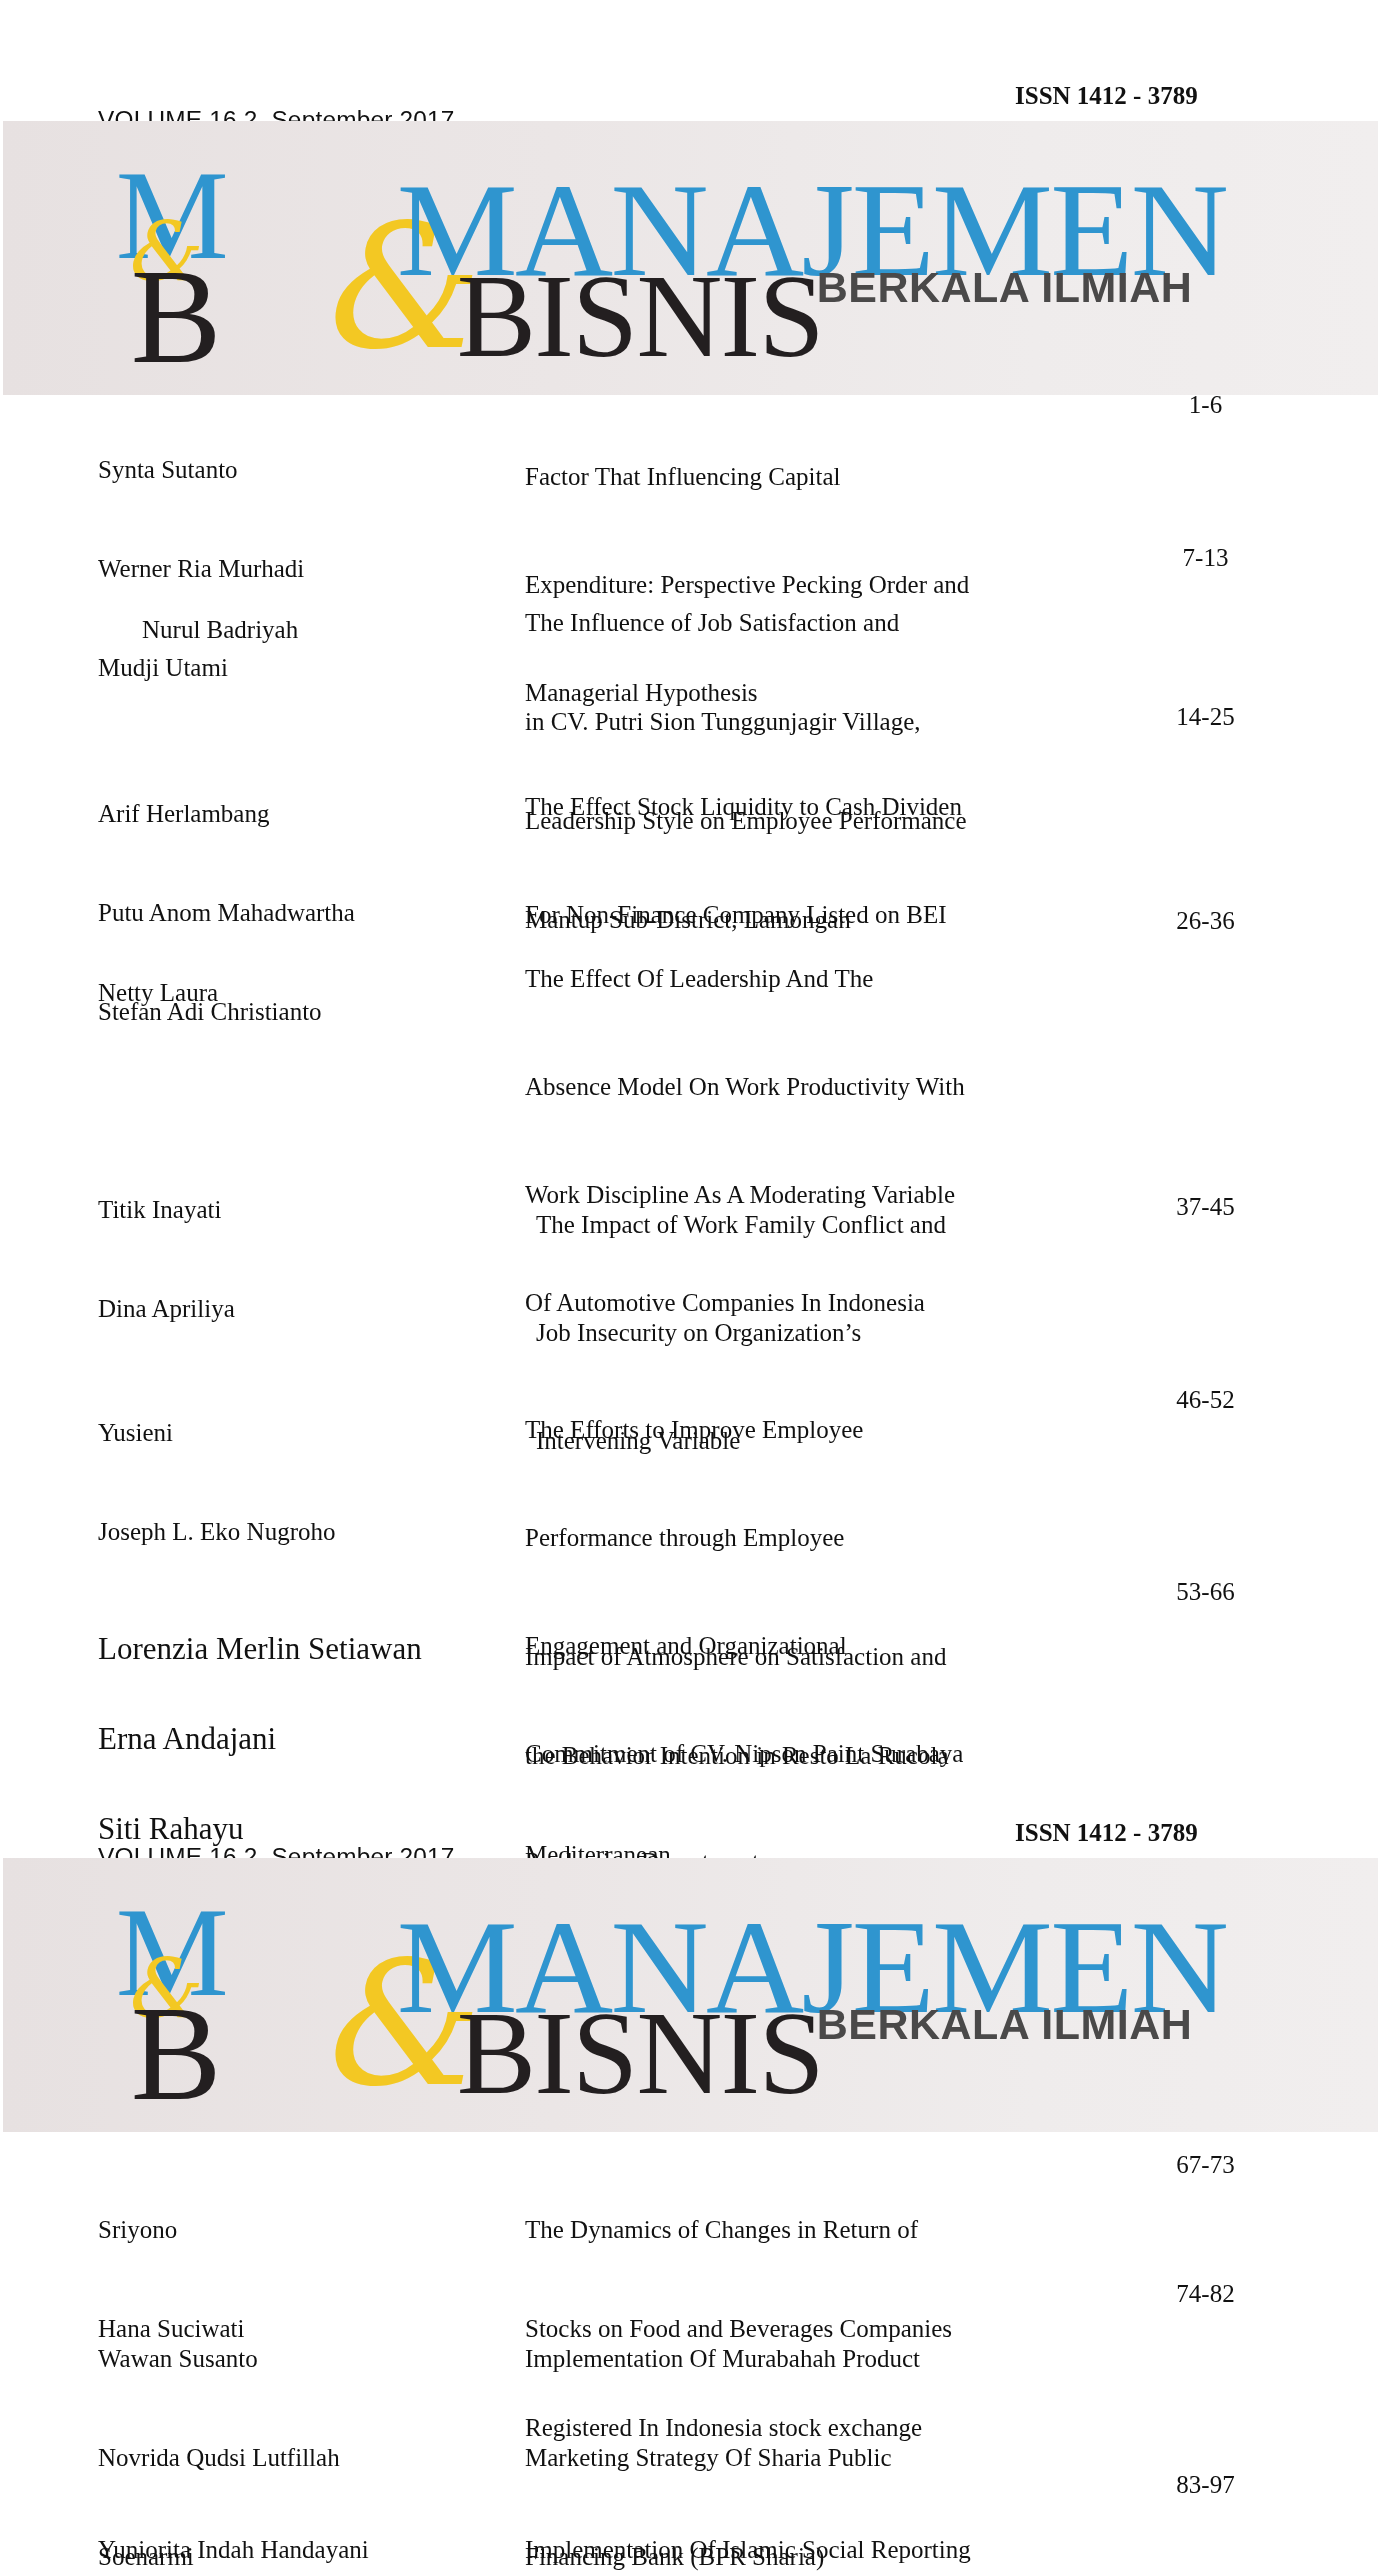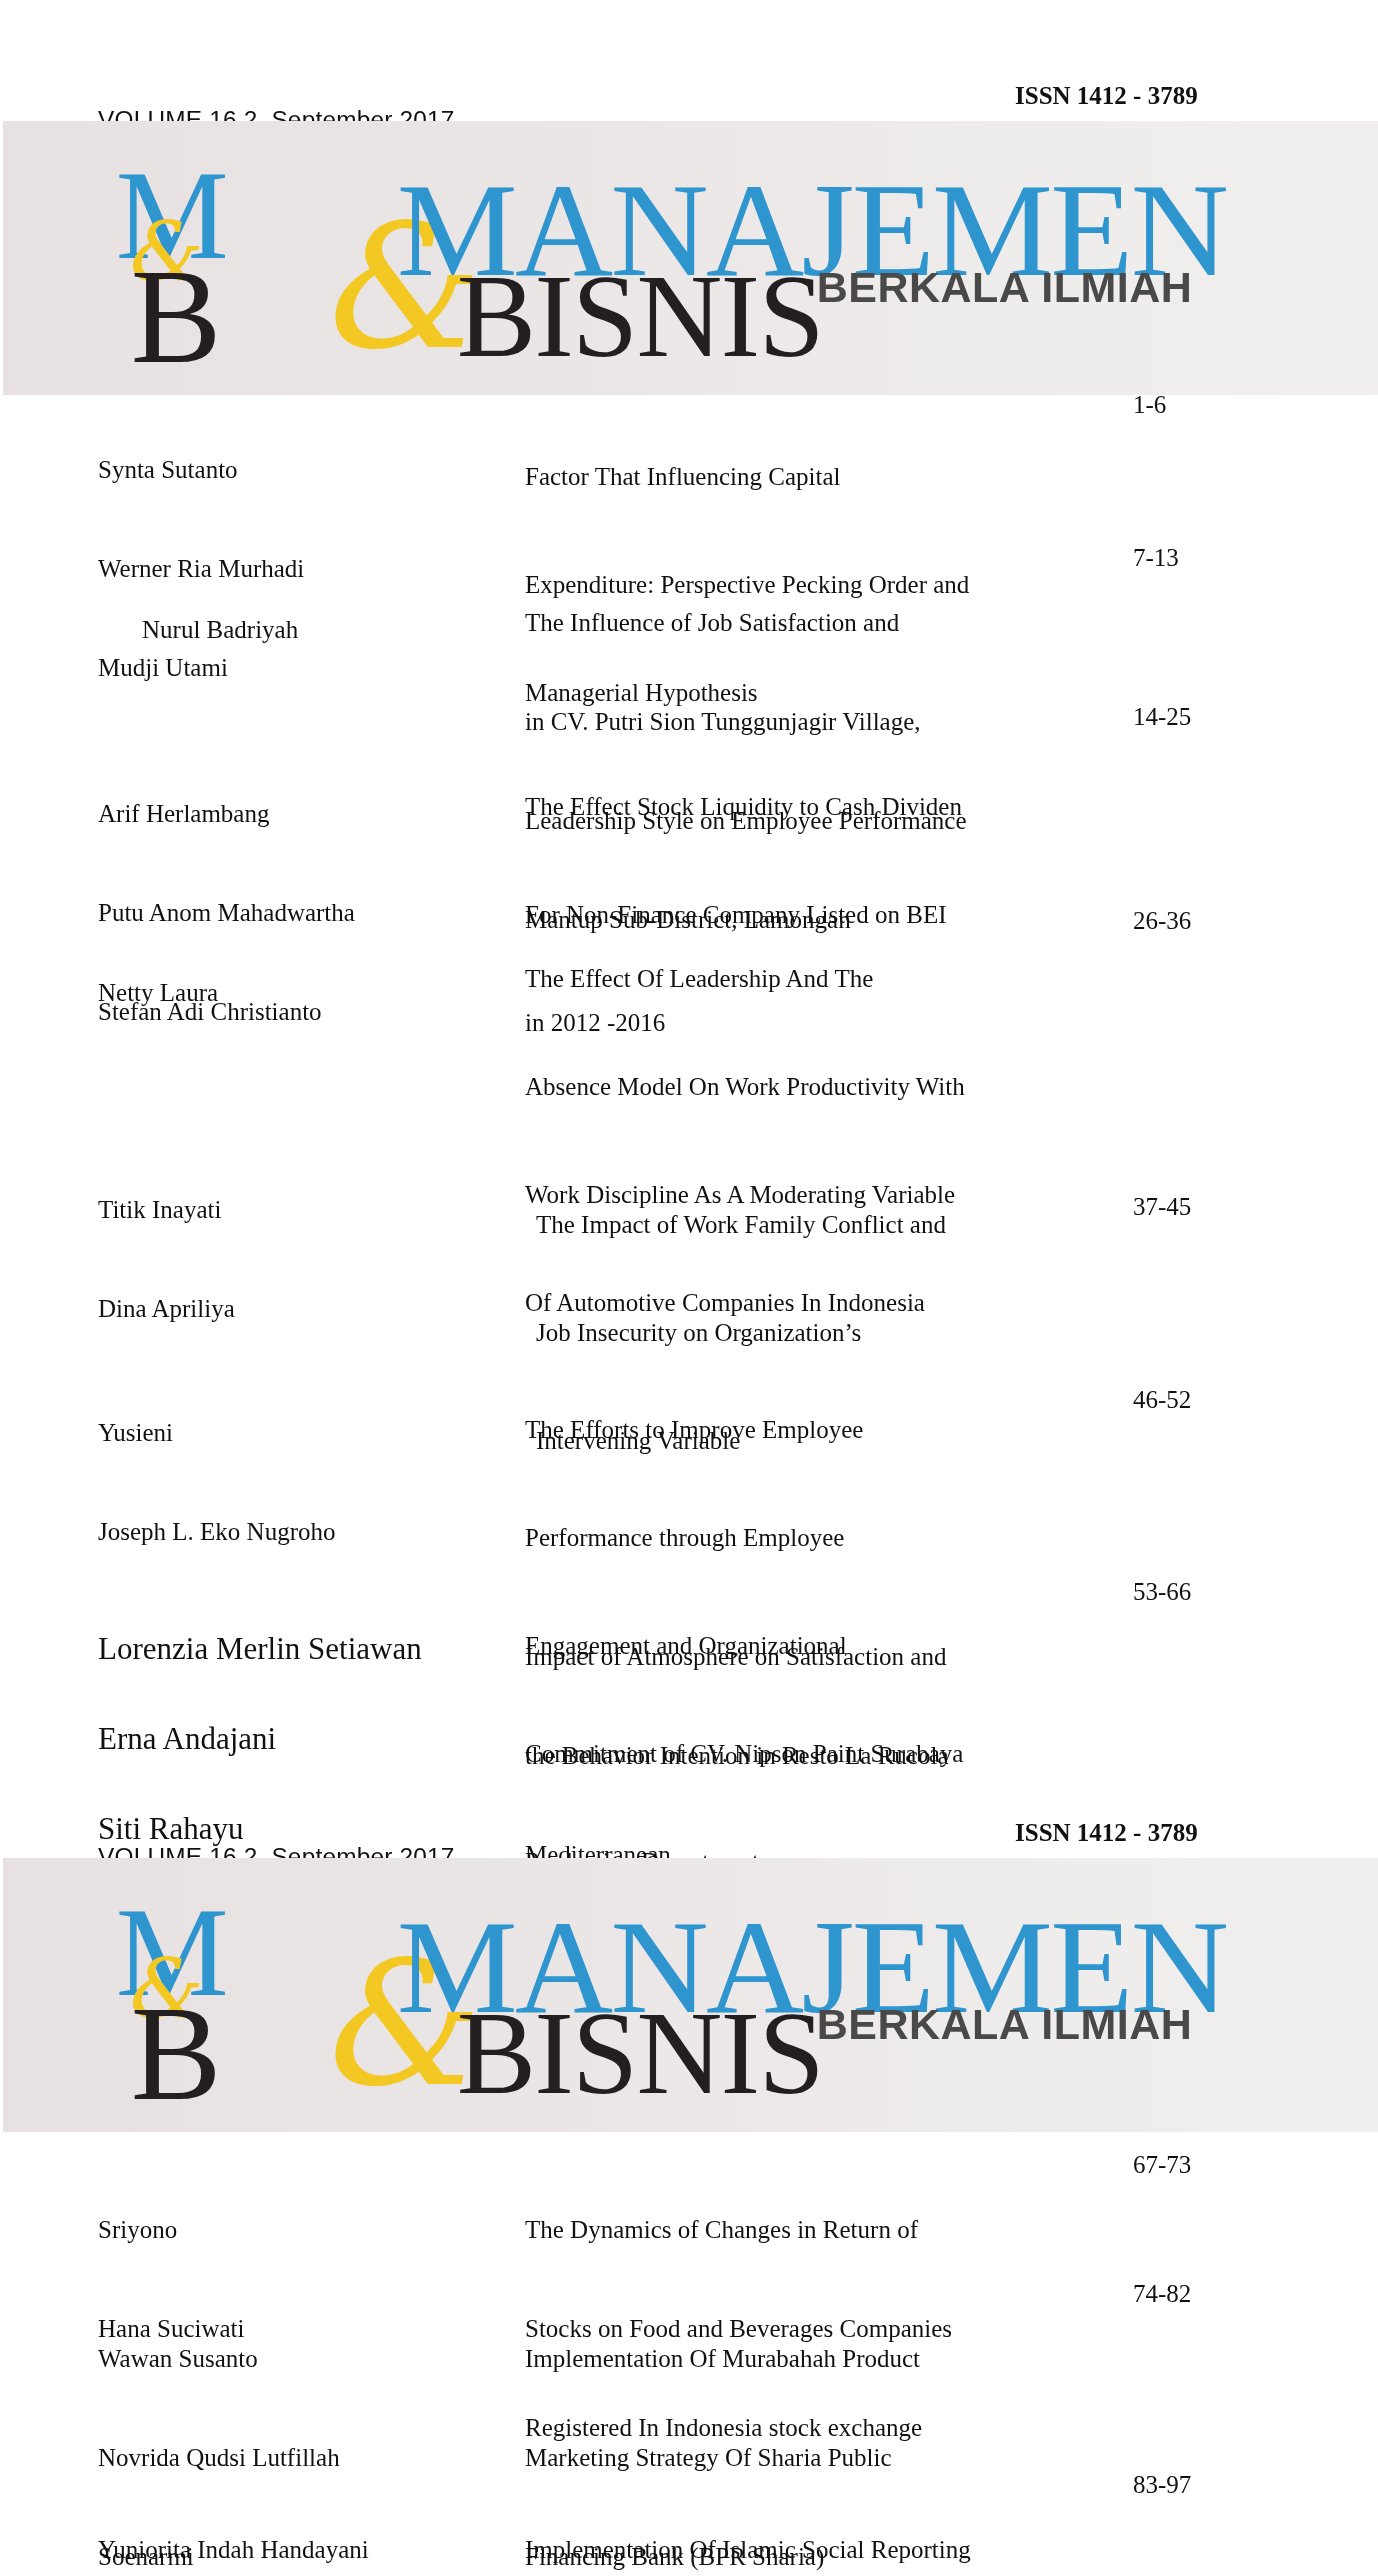--- a/index.html
+++ b/index.html
@@ -11,21 +11,21 @@
   .mb-m { position:absolute; font-family:"Liberation Serif", serif; font-size:127px; color:#2f95cf; line-height:1; }
   .mb-b { position:absolute; font-family:"Liberation Serif", serif; font-size:136px; color:#231f20; line-height:1; }
   .mb-amp { position:absolute; font-family:"DejaVu Serif", serif; font-style:italic; font-size:83px; color:#f3c823; line-height:1; }
   .big-amp { position:absolute; font-family:"DejaVu Serif", serif; font-style:italic; font-size:172px; color:#f3c823; line-height:1; }
   .title-man { position:absolute; font-family:"Liberation Serif", serif; font-size:136px; color:#2f95cf; line-height:1; letter-spacing:-2.7px; transform:scaleY(0.98); transform-origin:left top; }
   .title-bis { position:absolute; font-family:"Liberation Serif", serif; font-size:119px; color:#231f20; line-height:1; letter-spacing:-1.8px; }
   .title-berk { position:absolute; font-family:"Liberation Sans", sans-serif; font-weight:bold; font-size:43px; color:#4a4949; line-height:1; letter-spacing:0.5px; }
   .txt { position:absolute; font-family:"Liberation Serif", serif; font-size:25px; color:#111; line-height:36px; white-space:pre; }
   .txt.small { font-size:31px; line-height:30px; }
   .txt.auth36 { line-height:33px; }
-  .pages { position:absolute; font-family:"Liberation Serif", serif; font-size:25px; color:#111; line-height:36px; text-align:left; width:145px; }
+  .pages { position:absolute; font-family:"Liberation Serif", serif; font-size:25px; color:#111; line-height:36px; text-align:center; width:145px; }
 </style>
 </head>
 <body>
 
 <div>
 
   <div class="abs hdr-vol" style="left:98px; top:82px;">VOLUME 16.2  September 2017</div>
   <div class="abs hdr-issn" style="left:1015px; top:82px;">ISSN 1412 - 3789</div>
 
   <div class="banner" style="top:121px;">
@@ -69,21 +69,20 @@
 
   <div>
     <div class="txt auth36" style="left:98px; top:731px;">
       <div>Arif Herlambang</div>
       <div>Putu Anom Mahadwartha</div>
       <div>Stefan Adi Christianto</div>
     </div>
     <div class="txt" style="left:525px; top:717px;">
       <div>The Effect Stock Liquidity to Cash Dividen</div>
       <div>For Non-Finance Company Listed on BEI</div>
-      <div>in 2012 -2016</div>
     </div>
     <div class="pages" style="left:1133px; top:699px;">14-25</div>
   </div>
 
   <div>
     <div class="txt" style="left:98px; top:903px;">
       <div>Netty Laura</div>
     </div>
     <div class="txt" style="left:525px; top:889px;">
       <div>The Effect Of Leadership And The</div>

